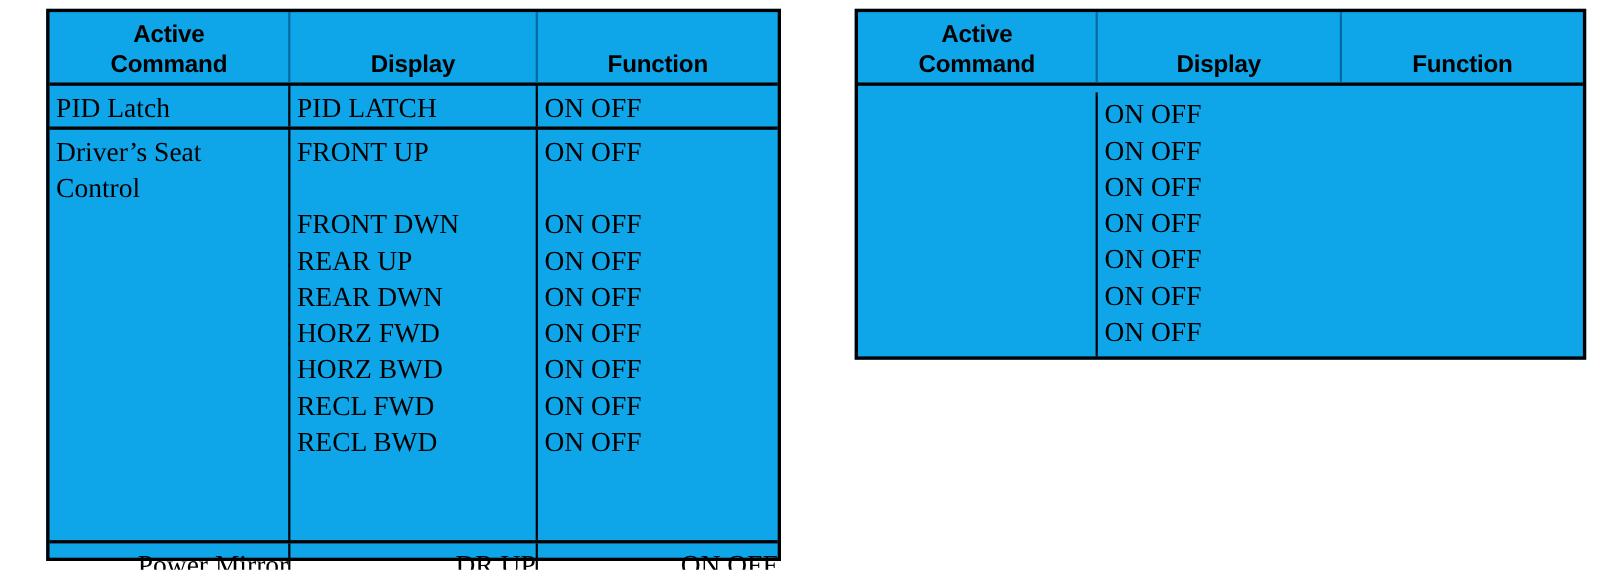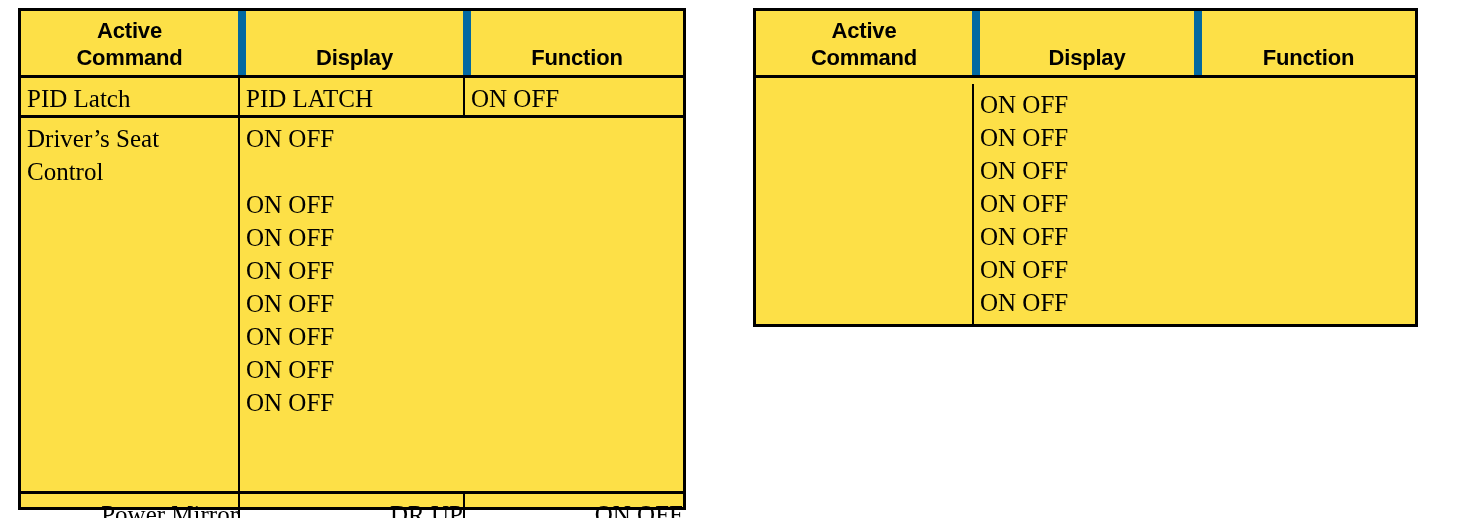--- a/index.html
+++ b/index.html
@@ -19,21 +19,22 @@
   .page {
     position: absolute;
     inset: 0;
   }
 
   
   .tbl {
     position: absolute;
     border: 3px solid #000;
     box-sizing: border-box;
-    background: #fde047;
+    background: #0ea5e9;
+    margin-left: 24px;
   }
 
   .tbl-grid {
     display: grid;
     width: 100%;
     height: 100%;
     box-sizing: border-box;
   }
 
   
@@ -49,21 +50,21 @@
     align-items: center;
     justify-content: flex-end;
     padding-bottom: 4px;
     font-family: "Liberation Sans", sans-serif;
     font-weight: bold;
     font-size: 22px;
     line-height: 27px;
     letter-spacing: -0.2px;
     text-align: center;
   }
-  .hdr-cell + .hdr-cell { border-left: 8px solid #0369a1; }
+  .hdr-cell + .hdr-cell { border-left: 2px solid #0369a1; }
   .hdr-cell .l2 { display: block; }
 
   
   .body-row {
     display: grid;
     box-sizing: border-box;
   }
   .body-row + .body-row { border-top: 3px solid #000; }
   .cell {
     box-sizing: border-box;
@@ -123,20 +124,29 @@
 
       <div class="body-row row-pid">
         <div class="cell">PID Latch</div>
         <div class="cell">PID LATCH</div>
         <div class="cell">ON OFF</div>
       </div>
 
       <div class="body-row row-seat">
         <div class="cell">Driver’s Seat
 Control</div>
+        <div class="cell">FRONT UP
+
+FRONT DWN
+REAR UP
+REAR DWN
+HORZ FWD
+HORZ BWD
+RECL FWD
+RECL BWD</div>
         <div class="cell">ON OFF
 
 ON OFF
 ON OFF
 ON OFF
 ON OFF
 ON OFF
 ON OFF
 ON OFF</div>
       </div>

